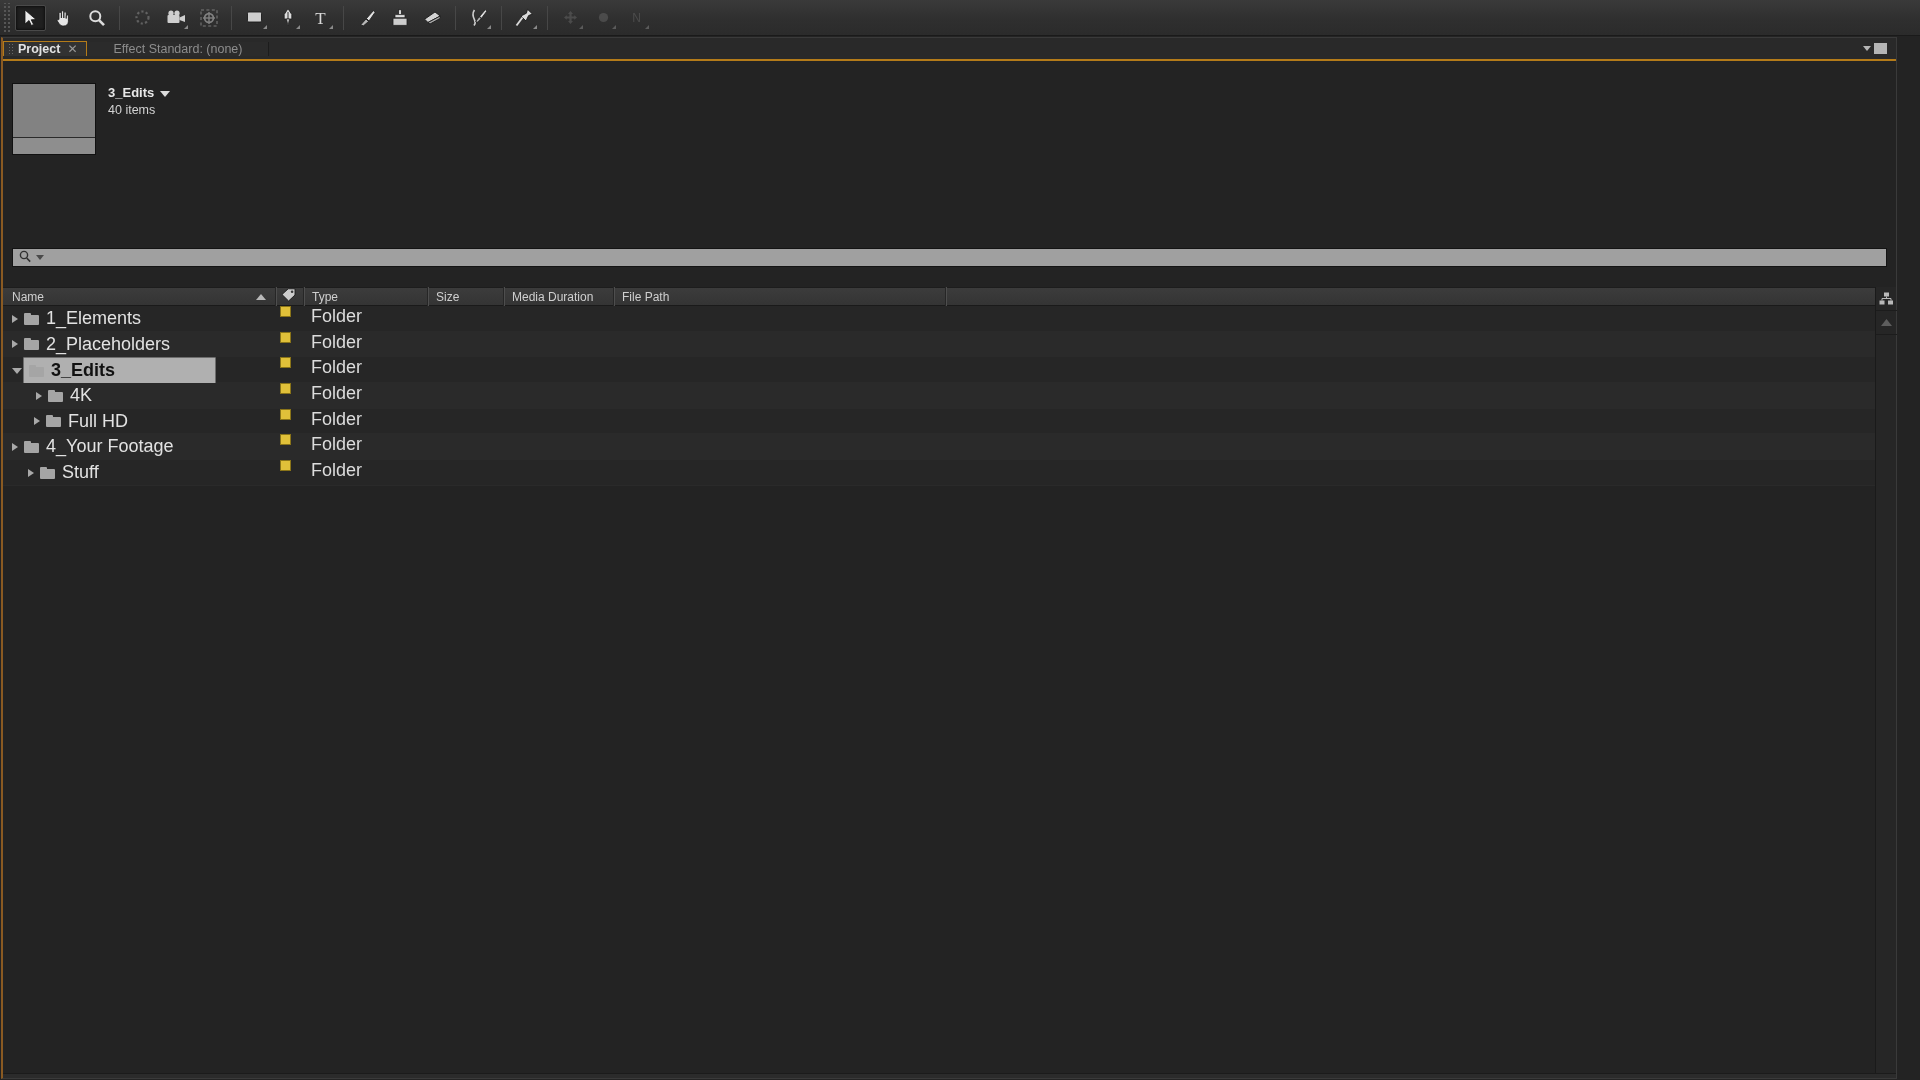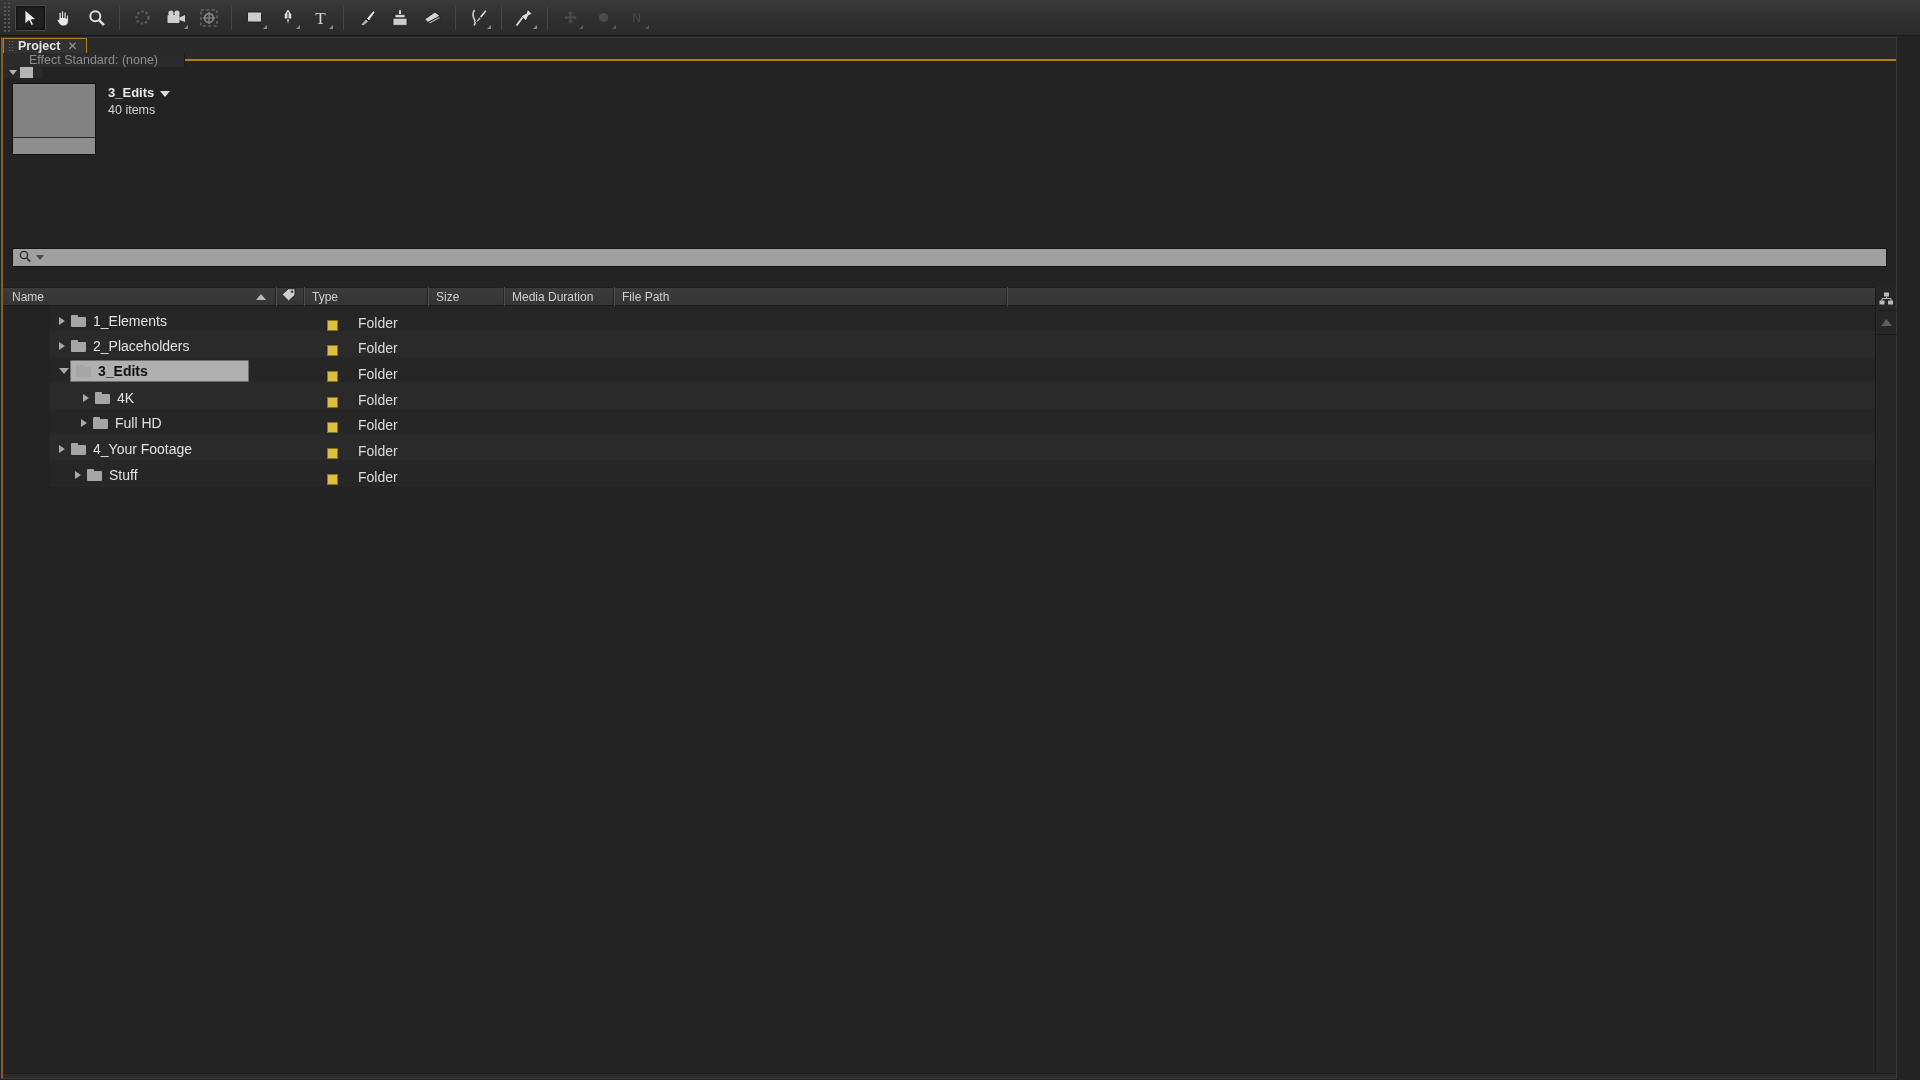--- a/index.html
+++ b/index.html
@@ -94,21 +94,21 @@
     width: 1896px; height: 1042px;
     background: #232323;
     border: 1px solid #3a3a3a;
     border-left: 2px solid #8a5a22;
   }
   
   #tabbar {
     position: relative; height: 23px;
     background: #292929;
     border-bottom: 2px solid #b47b19;
-    display: flex; align-items: flex-start; flex-direction: column;
+    display: flex; align-items: center;
   }
   .tab {
     display: flex; align-items: center;
     padding: 0 9px 0 4px;
     background: #323232;
     border-right: 1px solid #1c1c1c;
     position: relative;
   }
   .tab.inactive { background: #2b2b2b; }
   .tabgrip {
@@ -196,26 +196,25 @@
   .ch.first { border-left: none; box-shadow: none; padding-left: 9px; }
   .sortcaret {
     width: 0; height: 0; margin-left: auto; margin-right: 9px;
     border-left: 5px solid transparent; border-right: 5px solid transparent;
     border-bottom: 6px solid #b9b9b9;
   }
 
   
   #list { position: absolute; left: 0; top: 268px; width: 1878px; }
   .row {
-    height: 25.7px; display: flex; align-items: flex-end;
+    height: 25.7px; display: flex; align-items: flex-start;
     border-bottom: 1px solid #2a2a2a;
     background: #262626;
-    font-size: 14px; color: #e0e0e0;
+    font-size: 18px; color: #e0e0e0;
     position: relative;
-    margin-left: 47px;
   }
   .row.alt { background: #2a2a2a; }
   .disc {
     width: 0; height: 0; flex: none;
     border-top: 4.5px solid transparent; border-bottom: 4.5px solid transparent;
     border-left: 6px solid #a9a9a9;
   }
   .disc.open {
     border-left: 5px solid transparent; border-right: 5px solid transparent;
     border-top: 6px solid #a9a9a9; border-bottom: none;
@@ -447,21 +446,21 @@
       </div>
       <div class="ch" style="width: 124px;">
         <span>Type</span>
       </div>
       <div class="ch" style="width: 76px;">
         <span>Size</span>
       </div>
       <div class="ch" style="width: 110px;">
         <span>Media Duration</span>
       </div>
-      <div class="ch" style="width: 393px; text-align: center;">
+      <div class="ch" style="width: 332px; text-align: center;">
         <span>File Path</span>
       </div>
       <div class="ch" style="flex: 1 1 0%;"></div>
     </div>
 
   <div id="list">
       <div class="row">
         <div class="namecell" style="width: 272px; padding-left: 9px;">
           <span class="disc"></span>
           <span class="namepill">

